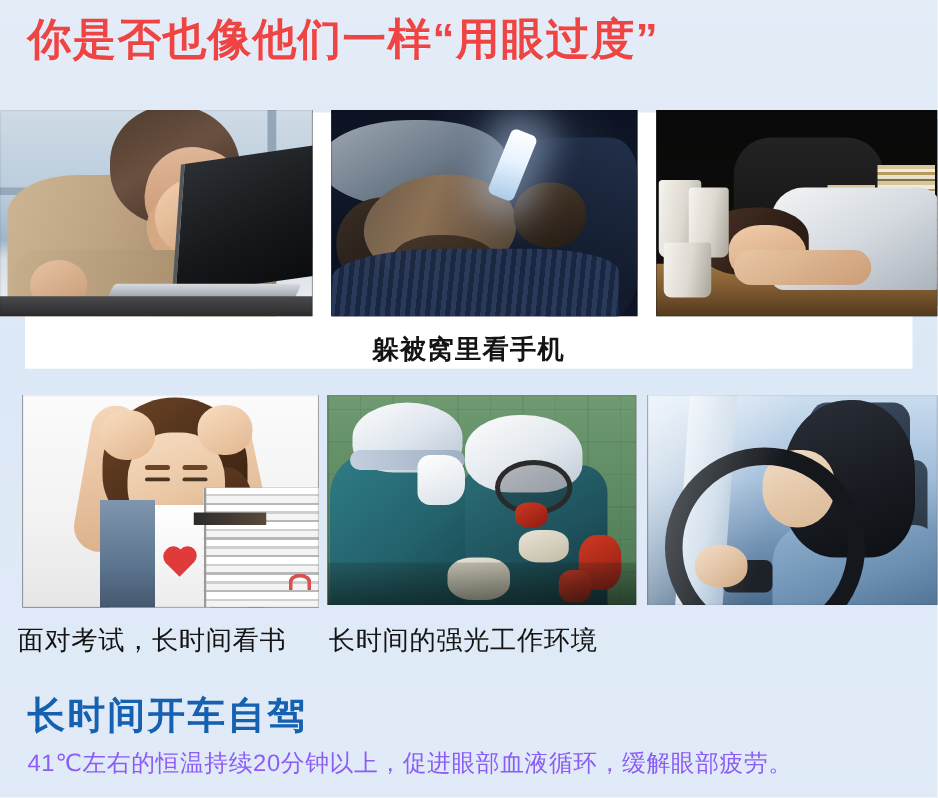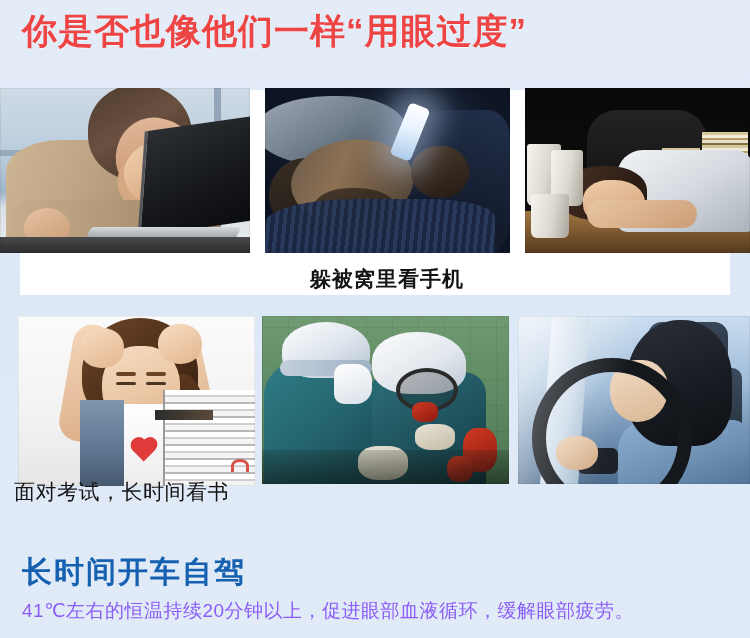--- a/index.html
+++ b/index.html
@@ -109,24 +109,24 @@
   
   .cap {
     position: absolute;
     font-size: 21px;
     font-weight: bold;
     color: #141414;
     white-space: nowrap;
     letter-spacing: 1px;
   }
   .cap-row1 { top: 265px; }
-  .cap-row2 { top: 478px; font-weight: normal; font-size: 21px; letter-spacing: 0.5px; }
+  .cap-row2 { top: 498px; font-weight: normal; font-size: 21px; letter-spacing: 0.5px; }
 
   .cap-1-1 { left: 42px; }
-  .cap-1-2 { left: 298px; margin-left: 12px; }
+  .cap-1-2 { left: 298px; }
   .cap-1-3 { left: 557px; }
 
   .cap-2-1 { left: 14px; }
   .cap-2-2 { left: 263px; }
   .cap-2-3 { left: 556px; }
 
   
   .scene { position: absolute; inset: 0; }
 
   
@@ -624,17 +624,18 @@
         <div class="s6-face"></div>
         <div class="s6-wheel"></div>
         <div class="s6-wheel-hub"></div>
         <div class="s6-hand"></div>
         <div class="s6-haze"></div>
       </div>
     </div>
   </div>
 
   <div class="cap cap-row2 cap-2-1">面对考试，长时间看书</div>
+  <div class="cap cap-row2 cap-2-2">长时间的强光工作环境</div>
 
   <div class="section-heading">长时间开车自驾</div>
   <div class="section-sub">41℃左右的恒温持续20分钟以上，促进眼部血液循环，缓解眼部疲劳。</div>
 
 </div>
 
 </body></html>

